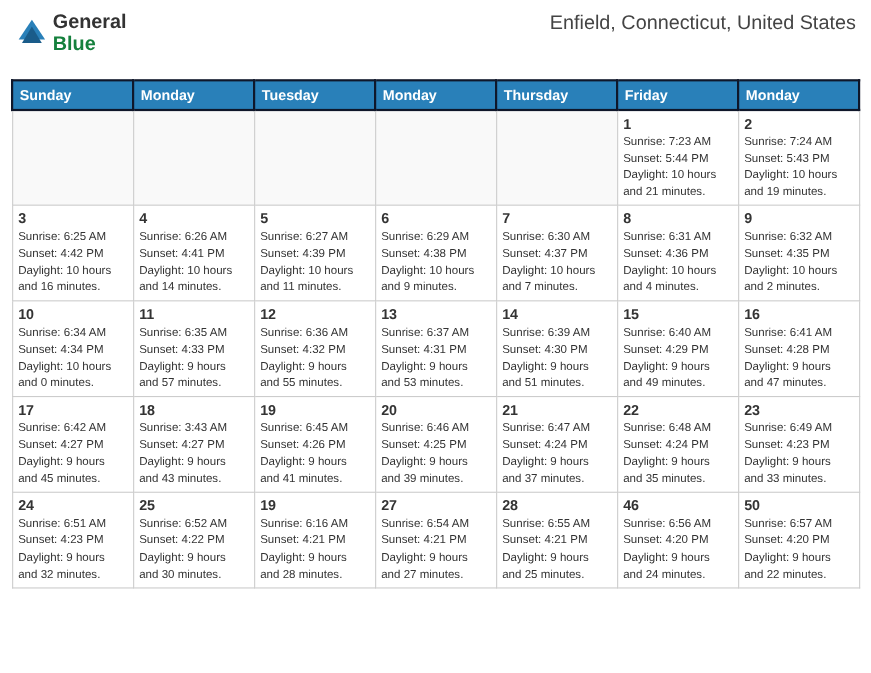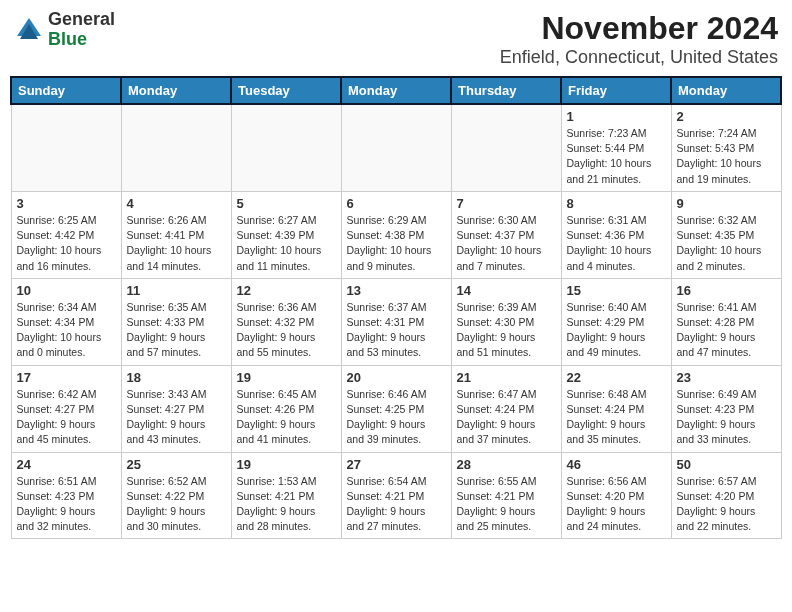--- a/index.html
+++ b/index.html
@@ -7,21 +7,21 @@
       font-family: Arial, sans-serif;
       background: #fff;
       width: 792px;
       min-height: 612px;
       padding: 10px;
     }
     .header {
       display: flex;
       justify-content: space-between;
       align-items: flex-start;
-      margin-bottom: 8px;
+      margin-bottom: 22px;
       padding: 0 4px;
       gap: 46px;
     }
     .logo {
       display: flex;
       align-items: center;
       gap: 4px;
     }
     .logo-text {
       font-size: 18px;
@@ -91,21 +91,20 @@
     <svg class="logo-icon" viewBox="0 0 40 40" xmlns="http://www.w3.org/2000/svg">
       <polygon points="20,4 36,28 4,28" fill="#2980b9"></polygon>
       <polygon points="20,12 32,32 8,32" fill="#1a5c8a"></polygon>
     </svg>
     <div class="logo-text">
       <span class="logo-general">General</span><br>
       <span class="logo-blue">Blue</span>
     </div>
   </div>
   <div class="title-block">
-    <div class="month-title">November 2024</div>
     <div class="location-subtitle">Enfield, Connecticut, United States</div>
   </div>
 </div>
 
 <table class="calendar">
   <thead>
     <tr>
     <th>Sunday</th>
         <th>Monday</th>
         <th>Tuesday</th>
@@ -275,21 +274,21 @@
 Daylight: 9 hours and 32 minutes.</div>
         </td>
         <td>
           <span class="day-number">25</span>
           <div class="day-detail">Sunrise: 6:52 AM
 Sunset: 4:22 PM
 Daylight: 9 hours and 30 minutes.</div>
         </td>
         <td>
           <span class="day-number">19</span>
-          <div class="day-detail">Sunrise: 1:53 AM
+          <div class="day-detail">Sunrise: 6:16 AM
 Sunset: 4:21 PM
 Daylight: 9 hours and 28 minutes.</div>
         </td>
         <td>
           <span class="day-number">27</span>
           <div class="day-detail">Sunrise: 6:54 AM
 Sunset: 4:21 PM
 Daylight: 9 hours and 27 minutes.</div>
         </td>
         <td>

